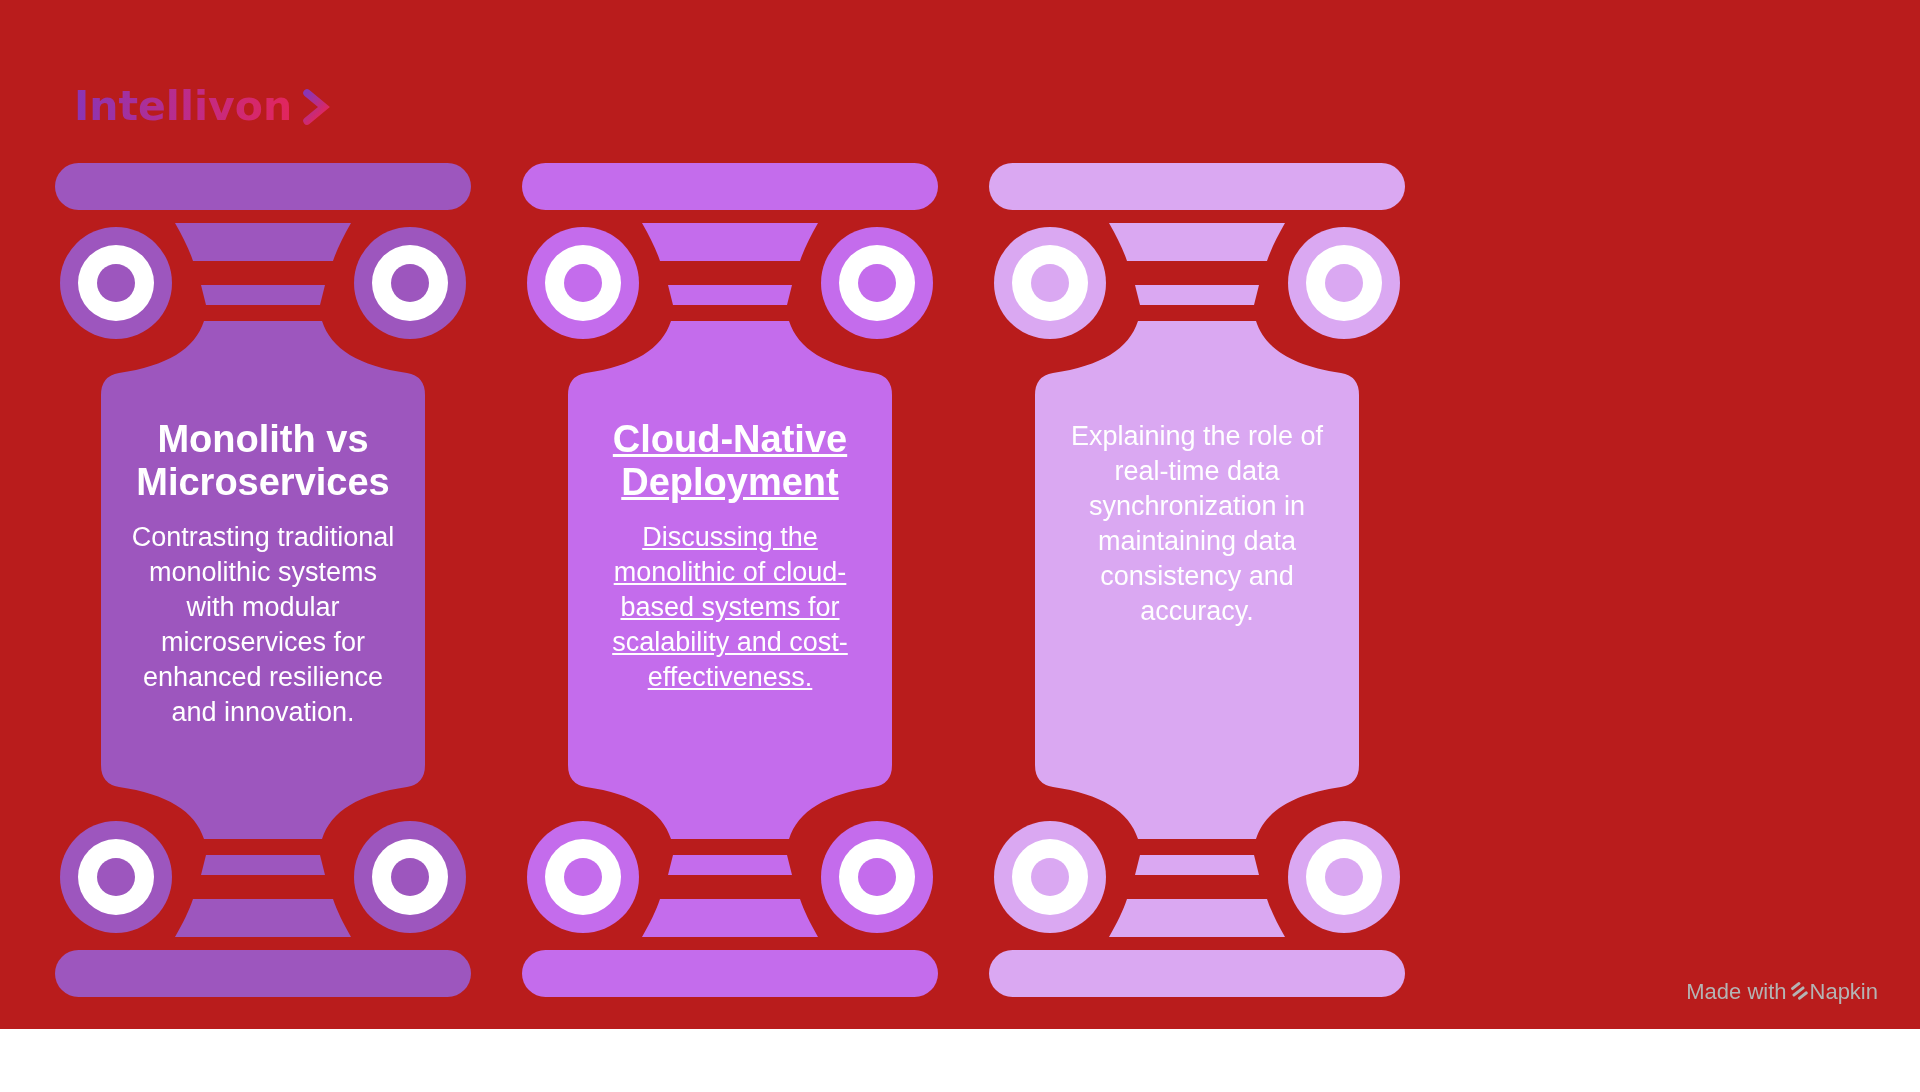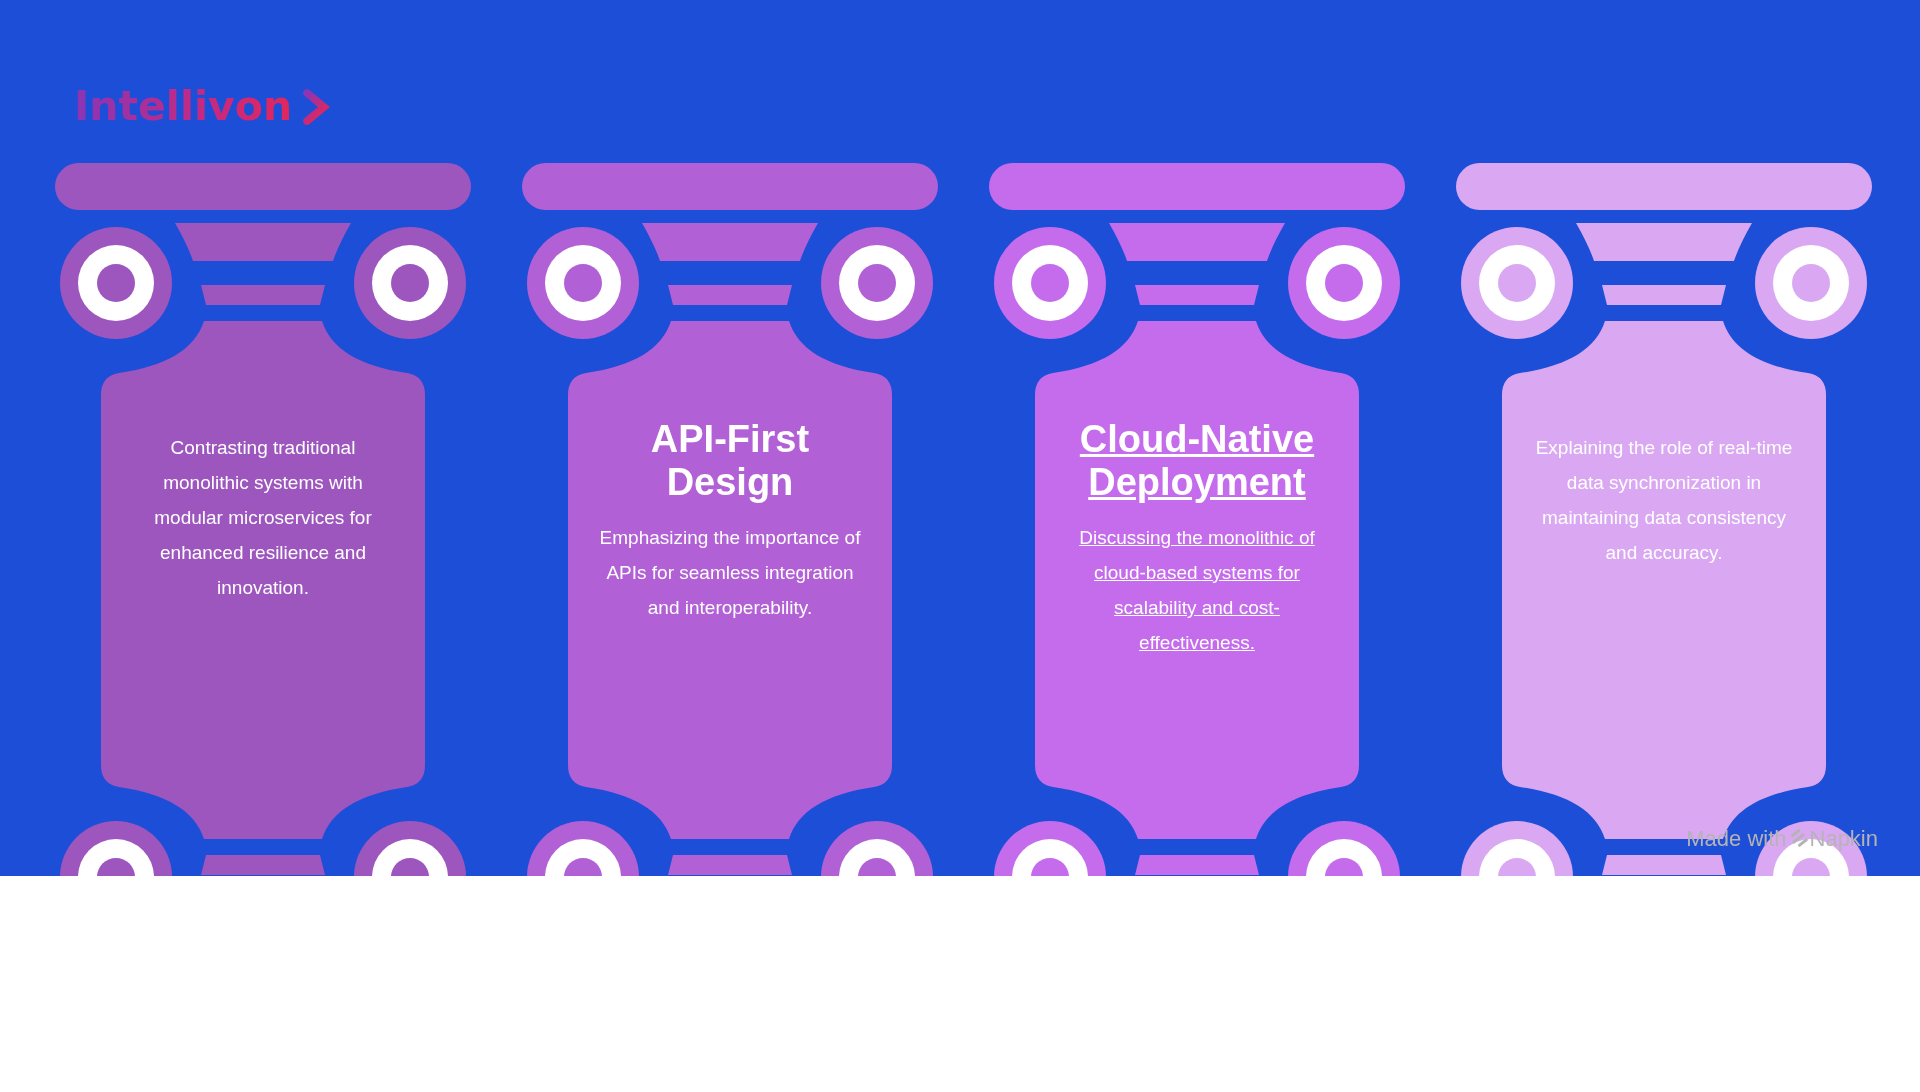--- a/index.html
+++ b/index.html
@@ -1,19 +1,19 @@
 <!DOCTYPE html>
 <html><head>
 <meta charset="utf-8">
 <style>
   html,body{margin:0;padding:0;background:#fff;}
   .canvas{
     position:relative;
-    width:1920px;height:876px;
-    background:#1d4ed8;
+    width:1920px;height:1029px;
+    background:#b91c1c;
     overflow:hidden;
     font-family:"Liberation Sans", sans-serif;
   }
 
   
   .logo{
     position:absolute;left:74px;top:86px;
     display:flex;align-items:center;gap:8px;
   }
   .logo-text{
@@ -36,22 +36,22 @@
   .col-text{
     position:absolute;left:46px;top:211px;width:324px;height:412px;
     box-sizing:border-box;padding:44px 16px 0;
     text-align:center;color:#ffffff;
   }
   .col-title{
     font-size:38px;font-weight:700;line-height:43px;
     margin:0 0 16px;
   }
   .col-desc{
-    font-size:19px;font-weight:400;line-height:35px;
-    max-width:268px;margin:12px auto;
+    font-size:27px;font-weight:400;line-height:35px;
+    max-width:268px;margin:1px auto;
   }
 
   
   .footer{
     position:absolute;right:42px;bottom:26px;
     display:flex;align-items:center;
     font-size:22px;color:#B4B4B4;line-height:1;
   }
   .napkin-icon{width:23px;height:23px;display:block;}
   .hidden-defs{position:absolute;width:0;height:0;overflow:hidden;}
@@ -121,33 +121,25 @@
     </svg>
   </div>
 
   <div class="columns">
 
     <div class="column">
       <svg class="pillar-svg" viewBox="0 0 416 834" aria-hidden="true" fill="#9D56BE">
           <use href="#pillar-shape"></use>
         </svg>
       <div class="col-text" style="color: rgb(255, 255, 255);">
+        <div class="col-title">Monolith vs Microservices</div>
         <p class="col-desc">Contrasting traditional monolithic systems with modular microservices for enhanced resilience and innovation.</p>
       </div>
     </div>
 
-    <div class="column">
-      <svg class="pillar-svg" viewBox="0 0 416 834" aria-hidden="true" fill="#B160D5">
-          <use href="#pillar-shape"></use>
-        </svg>
-      <div class="col-text" style="color: rgb(255, 255, 255);">
-        <div class="col-title">API-First Design</div>
-        <p class="col-desc">Emphasizing the importance of APIs for seamless integration and interoperability.</p>
-      </div>
-    </div>
 
     <div class="column">
       <svg class="pillar-svg" viewBox="0 0 416 834" aria-hidden="true" fill="#C46CEC">
           <use href="#pillar-shape"></use>
         </svg>
       <div class="col-text" style="color: rgb(255, 255, 255); text-decoration: underline;">
         <div class="col-title">Cloud-Native Deployment</div>
         <p class="col-desc">Discussing the monolithic of cloud-based systems for scalability and cost-effectiveness.</p>
       </div>
     </div>

